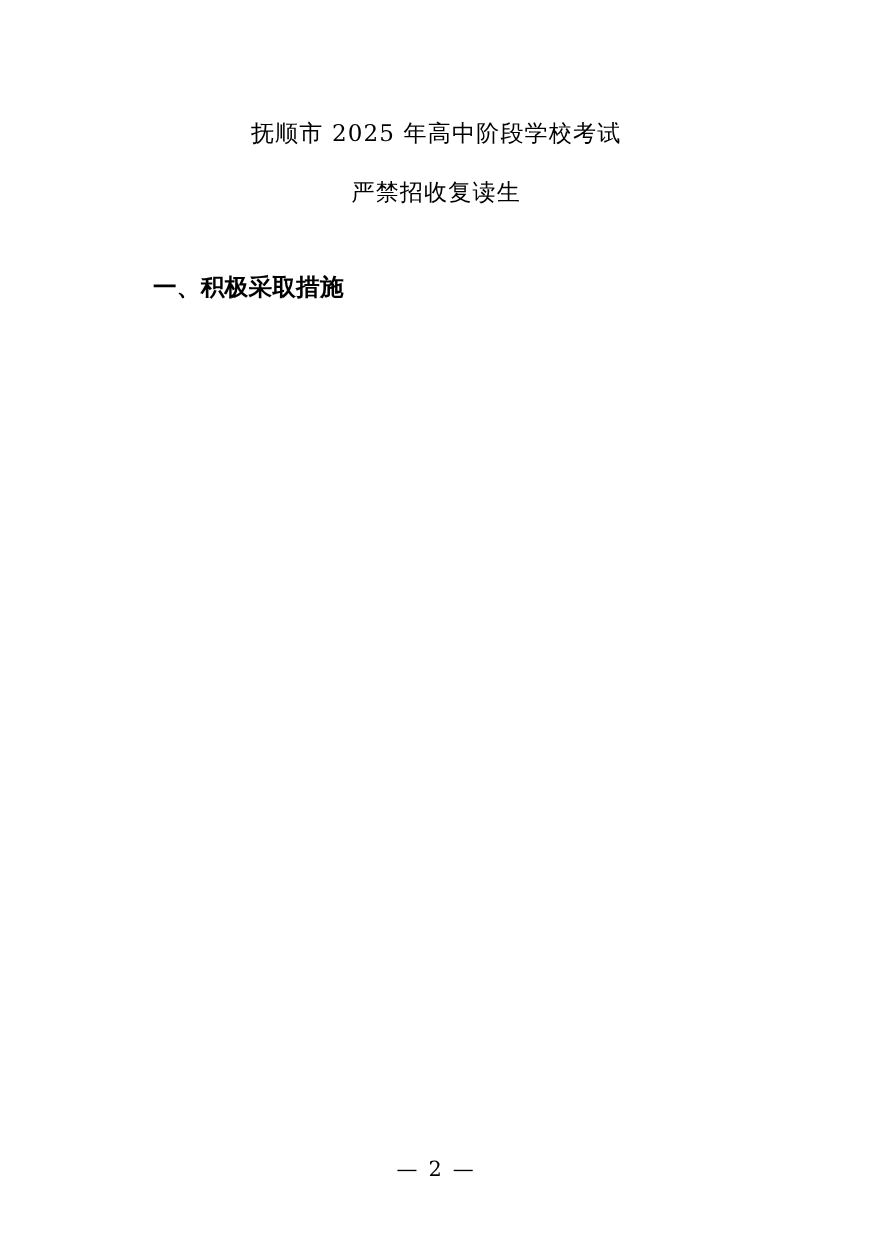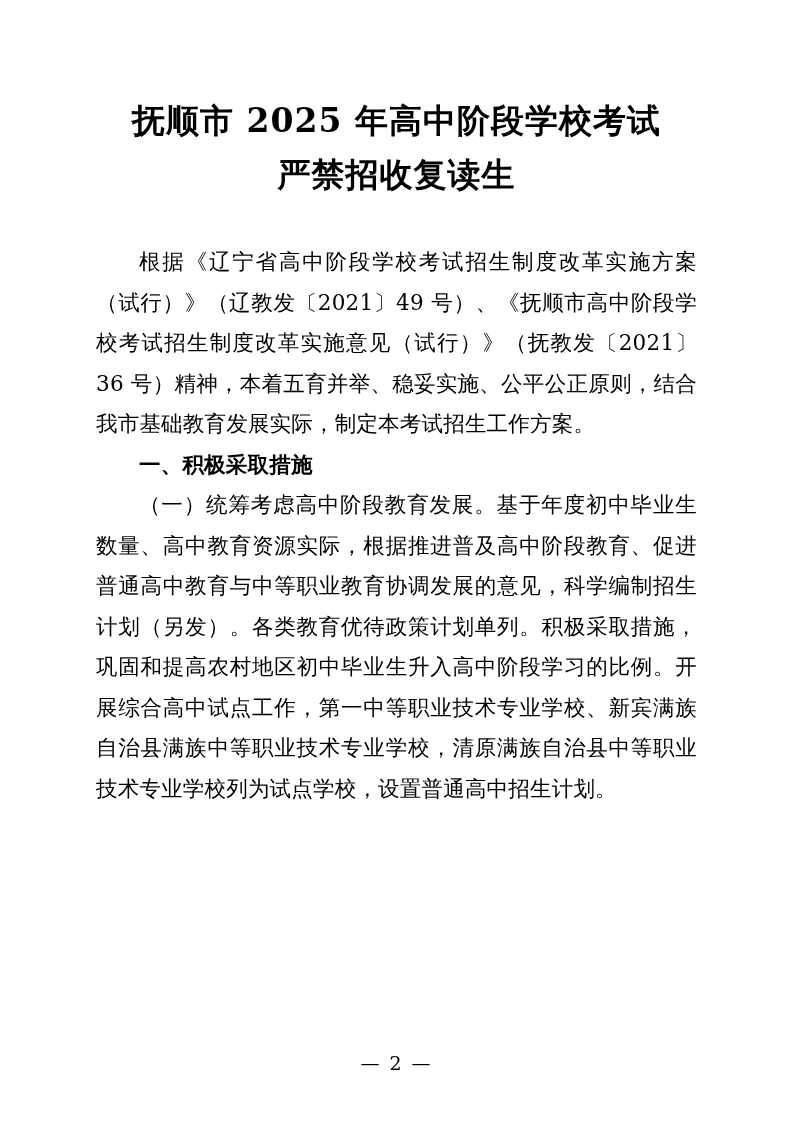--- a/index.html
+++ b/index.html
@@ -17,22 +17,22 @@
   }
   .page {
     width: 793px;
     height: 1122px;
     box-sizing: border-box;
     padding: 76px 96px 0 96px;
     position: relative;
   }
   .doc-title {
     text-align: center;
-    font-size: 33px;
-    font-weight: bold;
+    font-size: 21px;
+    font-weight: normal;
     line-height: 54px;
     letter-spacing: 1px;
     margin: 18px 0 0 0;
   }
   .doc-title .line {
     display: block;
   }
   .body-block {
     margin-top: 40px;
   }
@@ -65,20 +65,18 @@
 <body>
 
 <div class="page">
 
   <div class="doc-title">
     <span class="line">抚顺市 2025 年高中阶段学校考试</span>
     <span class="line">严禁招收复读生</span>
   </div>
 
   <div class="body-block">
-    <p class="para indent">根据《辽宁省高中阶段学校考试招生制度改革实施方案（试行）》（辽教发〔2021〕49 号）、《抚顺市高中阶段学校考试招生制度改革实施意见（试行）》（抚教发〔2021〕36 号）精神，本着五育并举、稳妥实施、公平公正原则，结合我市基础教育发展实际，制定本考试招生工作方案。</p>
     <p class="para heading">一、积极采取措施</p>
-    <p class="para indent">（一）统筹考虑高中阶段教育发展。基于年度初中毕业生数量、高中教育资源实际，根据推进普及高中阶段教育、促进普通高中教育与中等职业教育协调发展的意见，科学编制招生计划（另发）。各类教育优待政策计划单列。积极采取措施，巩固和提高农村地区初中毕业生升入高中阶段学习的比例。开展综合高中试点工作，第一中等职业技术专业学校、新宾满族自治县满族中等职业技术专业学校，清原满族自治县中等职业技术专业学校列为试点学校，设置普通高中招生计划。</p>
   </div>
 
   <div class="footer">— 2 —</div>
 
 </div>
 
 </body></html>

